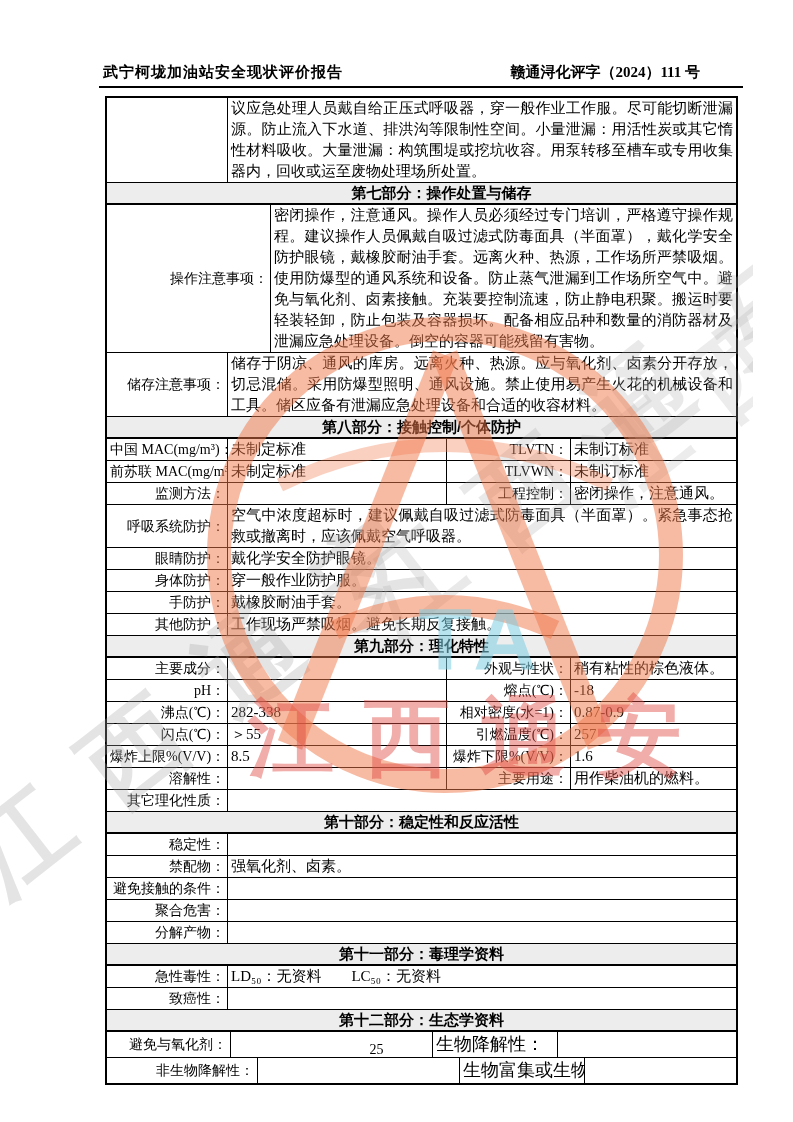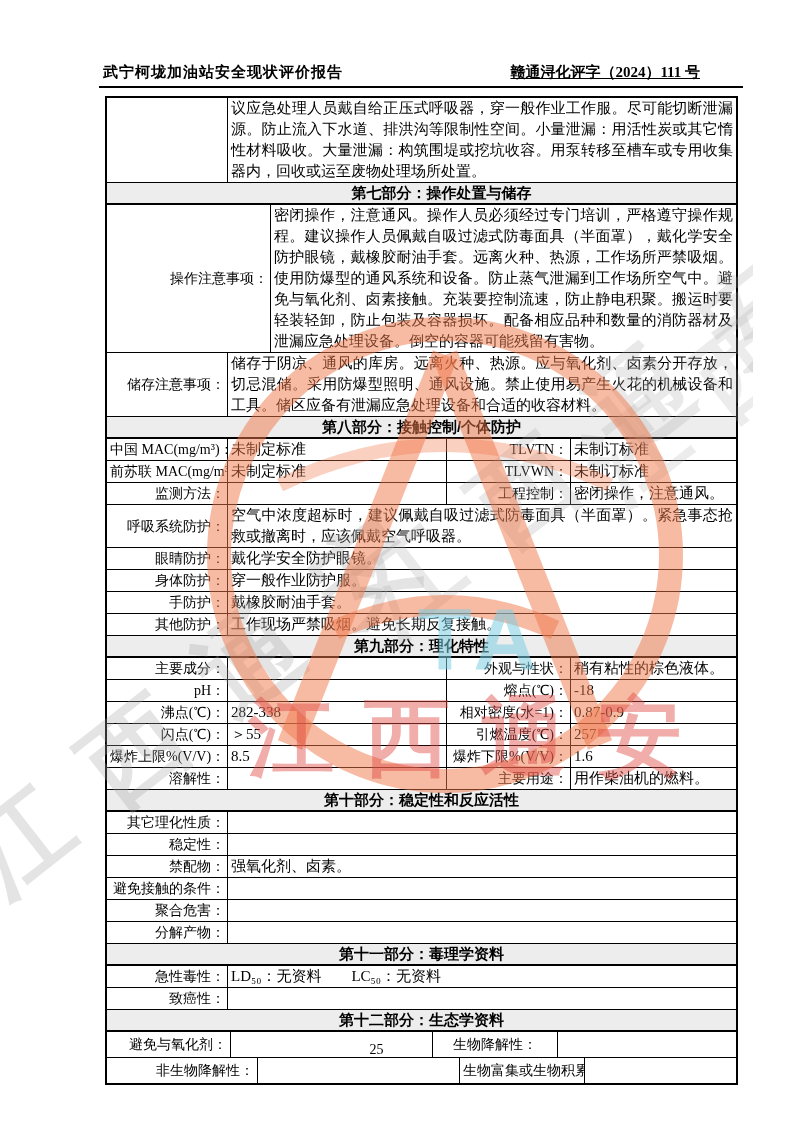--- a/index.html
+++ b/index.html
@@ -2,38 +2,38 @@
 <html><head>
 <meta charset="utf-8">
 <style>
   html,body{margin:0;padding:0;background:#ffffff;}
   .page{
     position:relative;width:753px;height:1122px;background:#ffffff;
     font-family:"Liberation Serif", serif;color:#000;overflow:hidden;
   }
   
   .hdr-left{position:absolute;left:103px;top:63px;font-size:15px;font-weight:bold;letter-spacing:1px;}
-  .hdr-right{position:absolute;right:53px;top:63px;font-size:15px;font-weight:bold;text-decoration:underline;}
+  .hdr-right{position:absolute;right:53px;top:63px;font-size:15px;font-weight:bold;}
   .hdr-rule{position:absolute;left:99px;top:86px;width:644px;height:2px;background:#000;}
   
   .tbl{position:absolute;left:105px;top:96px;width:633px;border:2px solid #000;box-sizing:border-box;background:transparent;}
   .tr{display:flex;border-bottom:1px solid #000;box-sizing:border-box;}
   .tr:last-child{border-bottom:none;padding-left:27px;}
   .cell{box-sizing:border-box;font-size:15px;line-height:21px;padding:0 3px;overflow:hidden;}
   .cell+.cell{border-left:1px solid #000;}
   .lab{width:120px;flex:0 0 120px;text-align:right;font-size:14px;white-space:nowrap;padding-right:2px;}
   .v1{width:219px;flex:0 0 219px;}
   .lab2{width:124px;flex:0 0 124px;text-align:right;font-size:14px;white-space:nowrap;padding-right:2px;}
   .v2{flex:1 1 auto;}
   .txt{flex:1 1 auto;text-align:justify;}
   .sech{display:block;background:#ededed;text-align:center;font-weight:bold;font-size:15px;line-height:20px;border-bottom:1px solid #000;font-family:"Liberation Sans",sans-serif;}
   
   .b-lab{width:123px;flex:0 0 123px;text-align:right;font-size:14px;white-space:nowrap;line-height:25px;}
   .b-v1{width:202px;flex:0 0 202px;line-height:25px;}
-  .b-lab2{width:125px;flex:0 0 125px;text-align:center;font-size:14px;white-space:nowrap;line-height:25px;}
+  .b-lab2{width:125px;flex:0 0 125px;text-align:left;font-size:18px;white-space:nowrap;line-height:25px;}
   .b-v2{flex:1 1 auto;line-height:25px;}
   .h21{min-height:21px;}
   .h25{min-height:25px;}
   
   .pageno{position:absolute;left:0;top:1042px;width:100%;text-align:center;font-size:14px;}
   
   .wm{position:absolute;pointer-events:none;}
   .wm-gray1{left:-60px;top:820px;font-size:100px;letter-spacing:46px;color:rgba(165,165,165,0.30);transform:rotate(-38deg);transform-origin:0 0;white-space:nowrap;font-weight:bold;}
   .wm-gray2{left:330px;top:560px;font-size:100px;letter-spacing:46px;color:rgba(170,170,170,0.26);transform:rotate(-38deg);transform-origin:0 0;white-space:nowrap;font-weight:bold;}
   .wm-gray3{left:560px;top:430px;font-size:96px;letter-spacing:40px;color:rgba(175,175,175,0.24);transform:rotate(-38deg);transform-origin:0 0;white-space:nowrap;font-weight:bold;}
@@ -143,28 +143,28 @@
       <div class="cell v1">8.5</div>
       <div class="cell lab2">爆炸下限%(V/V)：</div>
       <div class="cell v2">1.6</div>
     </div>
     <div class="tr h21">
       <div class="cell lab">溶解性：</div>
       <div class="cell v1"></div>
       <div class="cell lab2">主要用途：</div>
       <div class="cell v2">用作柴油机的燃料。</div>
     </div>
+    <div class="tr h21">
+      <div class="cell lab">其它理化性质：</div>
+      <div class="cell txt"></div>
+    </div>
+
     <div class="tr">
         <div class="sech" style="flex:1;">第十部分：稳定性和反应活性</div>
       </div>
-
-    <div class="tr h21">
-      <div class="cell lab">其它理化性质：</div>
-      <div class="cell txt"></div>
-    </div>
     <div class="tr h21">
       <div class="cell lab">稳定性：</div>
       <div class="cell txt"></div>
     </div>
     <div class="tr h21">
       <div class="cell lab">禁配物：</div>
       <div class="cell txt">强氧化剂、卤素。</div>
     </div>
     <div class="tr h21">
       <div class="cell lab">避免接触的条件：</div>

